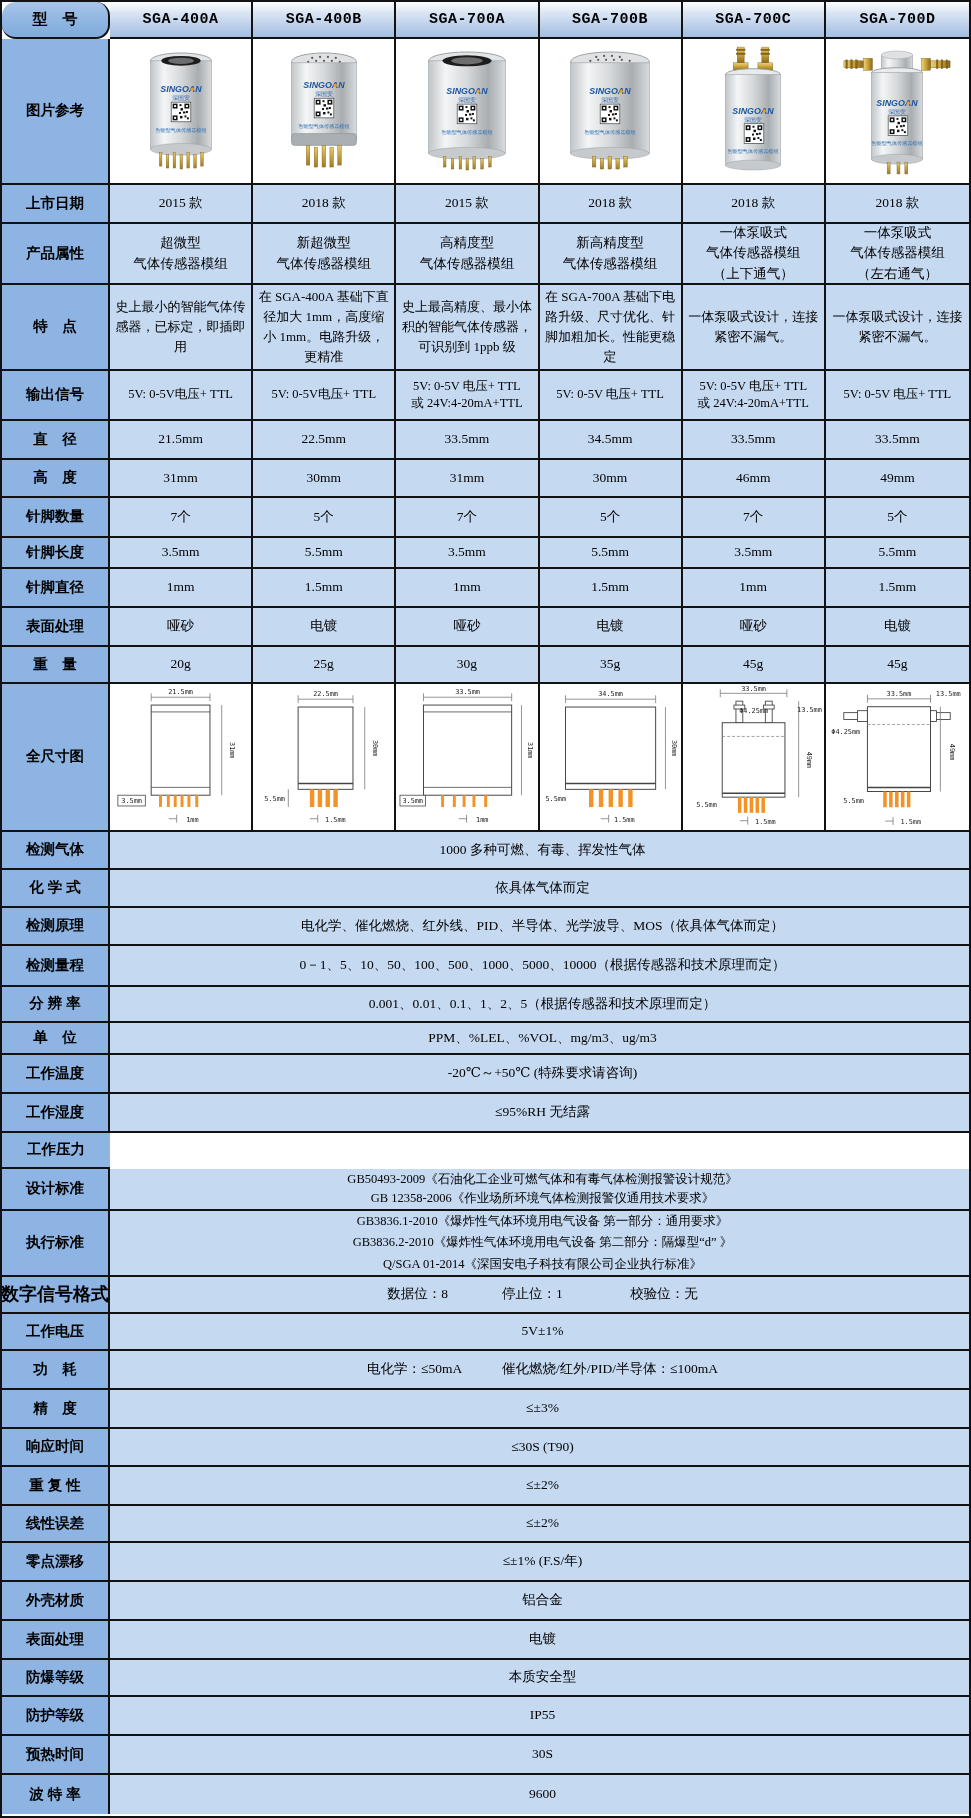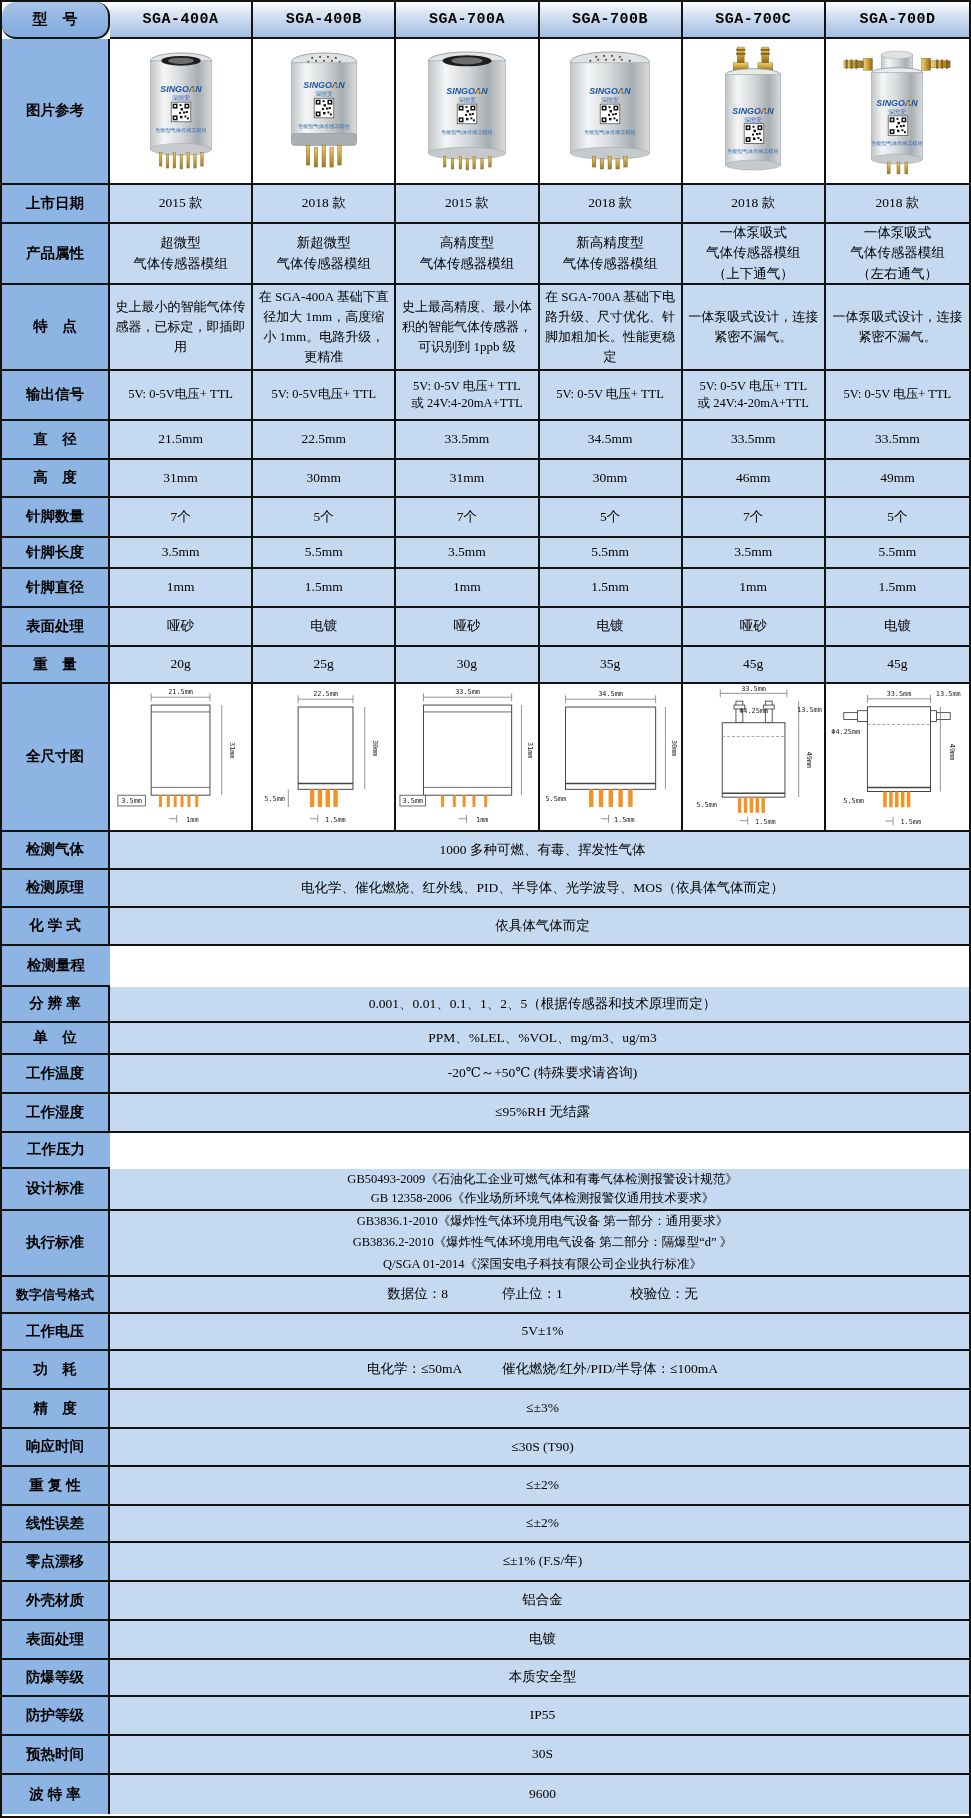--- a/index.html
+++ b/index.html
@@ -558,29 +558,30 @@
         <text class="dg-t" x="84" y="141" text-anchor="middle">1.5mm</text>
       </svg>
     </div>
   </div>
 
   <div class="frow" style="height:38px">
       <div class="lab">检测气体</div>
       <div class="fval">1000 多种可燃、有毒、挥发性气体</div>
     </div>
   <div class="frow" style="height:38px">
+      <div class="lab">化 学 式</div>
+      <div class="fval">依具体气体而定</div>
+    </div>
+  <div class="frow" style="height:38px">
       <div class="lab">检测原理</div>
       <div class="fval">电化学、催化燃烧、红外线、PID、半导体、光学波导、MOS（依具体气体而定）</div>
     </div>
-  <div class="frow" style="height:38px">
-      <div class="lab">化 学 式</div>
-      <div class="fval">依具体气体而定</div>
-    </div>
   <div class="frow" style="height:41px">
       <div class="lab">检测量程</div>
+      <div class="fval">0－1、5、10、50、100、500、1000、5000、10000（根据传感器和技术原理而定）</div>
     </div>
   <div class="frow" style="height:36px">
       <div class="lab">分 辨 率</div>
       <div class="fval">0.001、0.01、0.1、1、2、5（根据传感器和技术原理而定）</div>
     </div>
   <div class="frow" style="height:32px">
       <div class="lab">单　位</div>
       <div class="fval">PPM、%LEL、%VOL、mg/m3、ug/m3</div>
     </div>
   <div class="frow" style="height:39px">
@@ -599,21 +600,21 @@
       <div class="fval" style="font-size:12.5px;line-height:1.5">GB50493-2009《石油化工企业可燃气体和有毒气体检测报警设计规范》
 GB 12358-2006《作业场所环境气体检测报警仪通用技术要求》</div>
     </div>
   <div class="frow" style="height:66px">
       <div class="lab">执行标准</div>
       <div class="fval" style="font-size:12.5px;line-height:1.7">GB3836.1-2010《爆炸性气体环境用电气设备 第一部分：通用要求》
 GB3836.2-2010《爆炸性气体环境用电气设备 第二部分：隔爆型“d” 》
 Q/SGA 01-2014《深国安电子科技有限公司企业执行标准》</div>
     </div>
   <div class="frow" style="height:37px">
-      <div class="lab" style="font-size:13px">数字信号格式</div>
+      <div class="lab" style="font-size:18px">数字信号格式</div>
       <div class="fval">数据位：8　　　　停止位：1　　　　　校验位：无</div>
     </div>
   <div class="frow" style="height:37px">
       <div class="lab">工作电压</div>
       <div class="fval">5V±1%</div>
     </div>
   <div class="frow" style="height:39px">
       <div class="lab">功　耗</div>
       <div class="fval">电化学：≤50mA　　　催化燃烧/红外/PID/半导体：≤100mA</div>
     </div>

